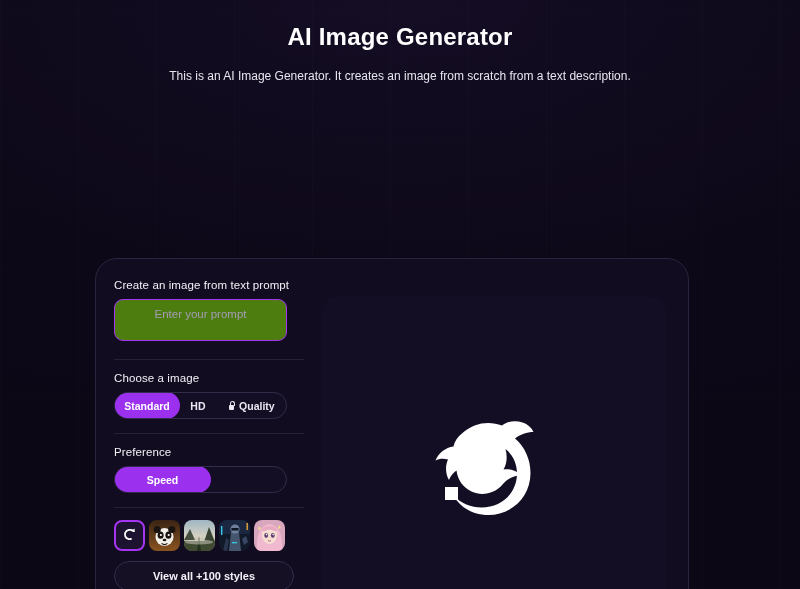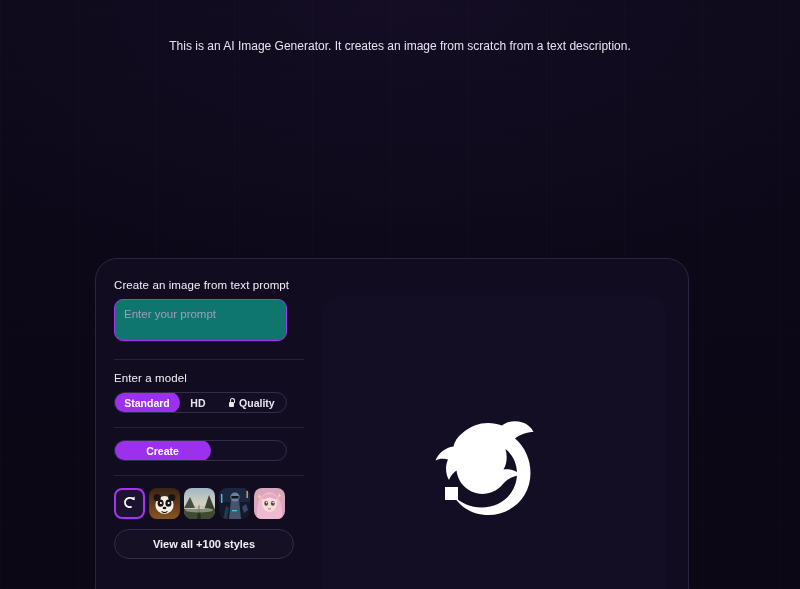--- a/index.html
+++ b/index.html
@@ -93,39 +93,40 @@
   .divider {
     height: 1px;
     background: #272038;
     margin: 14px 0 12px 0;
   }
 
   
   #prompt-input {
     width: 173px;
     height: 42px;
-    background: #0f766e;
+    background: #4d7c0f;
     border: 1.5px solid #a435f0;
     border-radius: 9px;
     padding: 7px 9px;
     font-family: "Liberation Sans", sans-serif;
     font-size: 11.5px;
     color: #ffffff;
     resize: none;
     outline: none;
     line-height: 15px;
+    text-align: center;
   }
   #prompt-input::placeholder { color: #a59cb8; }
 
   
   .segmented {
     display: flex;
     align-items: center;
     width: 173px;
-    height: 21px;
+    height: 27px;
     border: 1px solid #342c4b;
     border-radius: 14px;
     background: #140e24;
     overflow: hidden;
   }
 
   .seg-option {
     flex: 1 1 auto;
     height: 100%;
     display: flex;
@@ -241,51 +242,53 @@
     height: 13px;
     background: #ffffff;
   }
 </style>
 </head>
 <body>
 
 <div id="bg-texture"></div>
 
 <div id="header">
+  <div id="page-title">AI Image Generator</div>
   <div id="page-subtitle">This is an AI Image Generator. It creates an image from scratch from a text description.</div>
 </div>
 
 <div id="generator-card">
 
   <div id="controls-panel">
 
     <label class="field-label">Create an image from text prompt</label>
     <textarea id="prompt-input" placeholder="Enter your prompt" style=""></textarea>
 
     <div class="divider"></div>
 
-    <label class="field-label">Enter a model</label>
+    <label class="field-label">Choose a image</label>
     <div class="segmented" id="seg-model">
       <div class="seg-option selected">
         <span>Standard</span>
       </div>
       <div class="seg-option">
         <span>HD</span>
       </div>
       <div class="seg-option">
         <span class="lock-icon"></span>
         <span>Quality</span>
       </div>
     </div>
 
     <div class="divider"></div>
 
+    <label class="field-label">Preference</label>
     <div class="segmented" id="seg-pref">
       <div class="seg-option selected">
-        <span>Create</span>
+        <span>Speed</span>
       </div>
     </div>
 
     <div class="divider"></div>
 
 
     <div id="style-thumbs">
 
       <div class="style-thumb selected">
         <svg viewBox="0 0 31 31">

